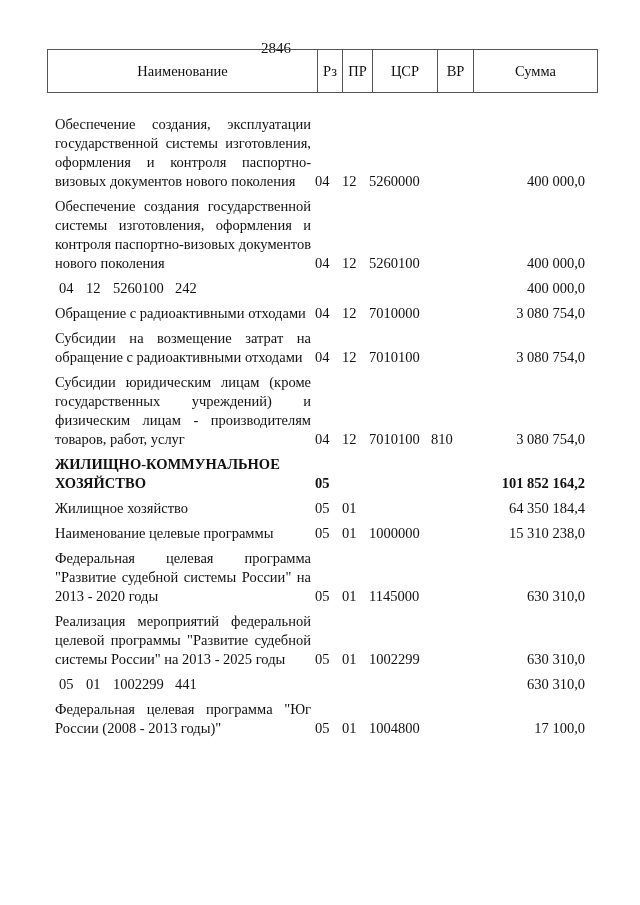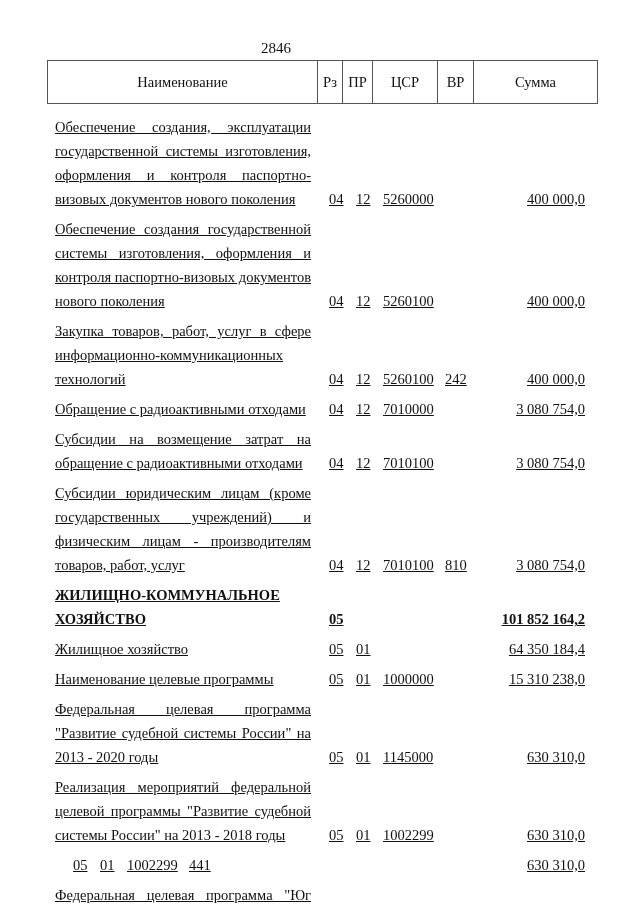--- a/index.html
+++ b/index.html
@@ -6,40 +6,40 @@
   body {
     width: 640px; height: 905px; position: relative; overflow: hidden;
     font-family: "Liberation Serif", "DejaVu Serif", serif;
     color: #111111;
   }
   .page-number {
     position: absolute; top: 40px; left: 0; width: 552px;
     text-align: center; font-size: 15px;
   }
   .hdr {
-    position: absolute; top: 60px; left: 47px; width: 551px; height: 44px;
+    position: absolute; top: 49px; left: 47px; width: 551px; height: 44px;
     border: 1px solid #555; box-sizing: border-box; display: flex;
   }
   .hdr > div {
     height: 100%; display: flex; align-items: center; justify-content: center;
     font-size: 14.5px; border-right: 1px solid #555; box-sizing: border-box;
   }
   .hdr > div:last-child { border-right: none; }
   .c-name { width: 270px; }
   .c-rz { width: 25px; }
   .c-pr { width: 30px; }
   .c-csr { width: 65px; text-align: center; }
   .c-vr { width: 36px; }
   .c-sum { flex: 1; }
 
   .rows { position: absolute; top: 115px; left: 55px; width: 530px; }
-  .row { display: flex; align-items: flex-end; margin-bottom: 6px; font-size: 14.5px; line-height: 24px; text-decoration: underline; }
+  .row { display: flex; align-items: flex-end; margin-bottom: 6px; font-size: 14.5px; line-height: 19px; }
   .row .n { width: 256px; text-align: justify; text-align-last: left; }
   .row .n.bold, .row .bold { font-weight: bold; }
-  .row .rz { width: 27px; margin-left: 18px; }
+  .row .rz { width: 27px; margin-left: 4px; }
   .row .pr { width: 27px; }
   .row .csr { width: 62px; }
   .row .vr { width: 35px; }
   .row .sum { flex: 1; text-align: right; }
 </style>
 </head>
 <body>
 
 <div class="page-number">2846</div>
 
@@ -63,21 +63,20 @@
   </div>
   <div class="row">
     <div class="n">Обеспечение создания государственной системы изготовления, оформления и контроля паспортно-визовых документов нового поколения</div>
     <div class="rz">04</div>
     <div class="pr">12</div>
     <div class="csr">5260100</div>
     <div class="vr"></div>
     <div class="sum">400 000,0</div>
   </div>
   <div class="row">
-    <div class="n">Закупка товаров, работ, услуг в сфере информационно-коммуникационных технологий</div>
     <div class="rz">04</div>
     <div class="pr">12</div>
     <div class="csr">5260100</div>
     <div class="vr">242</div>
     <div class="sum">400 000,0</div>
   </div>
   <div class="row">
     <div class="n">Обращение с радиоактивными отходами</div>
     <div class="rz">04</div>
     <div class="pr">12</div>
@@ -127,21 +126,21 @@
   </div>
   <div class="row">
     <div class="n">Федеральная целевая программа "Развитие судебной системы России" на 2013 - 2020 годы</div>
     <div class="rz">05</div>
     <div class="pr">01</div>
     <div class="csr">1145000</div>
     <div class="vr"></div>
     <div class="sum">630 310,0</div>
   </div>
   <div class="row">
-    <div class="n">Реализация мероприятий федеральной целевой программы "Развитие судебной системы России" на 2013 - 2018 годы</div>
+    <div class="n">Реализация мероприятий федеральной целевой программы "Развитие судебной системы России" на 2013 - 2025 годы</div>
     <div class="rz">05</div>
     <div class="pr">01</div>
     <div class="csr">1002299</div>
     <div class="vr"></div>
     <div class="sum">630 310,0</div>
   </div>
   <div class="row">
     <div class="rz">05</div>
     <div class="pr">01</div>
     <div class="csr">1002299</div>

